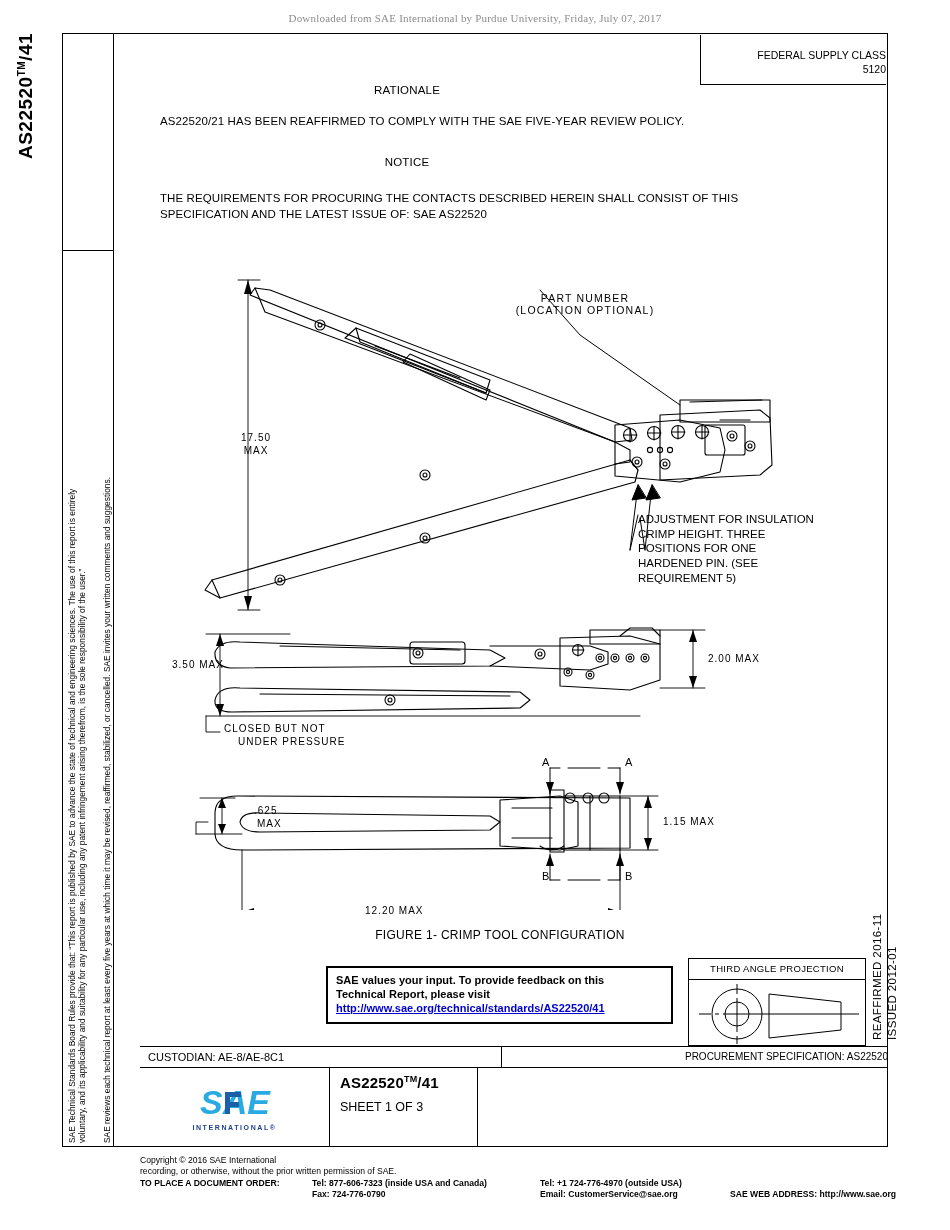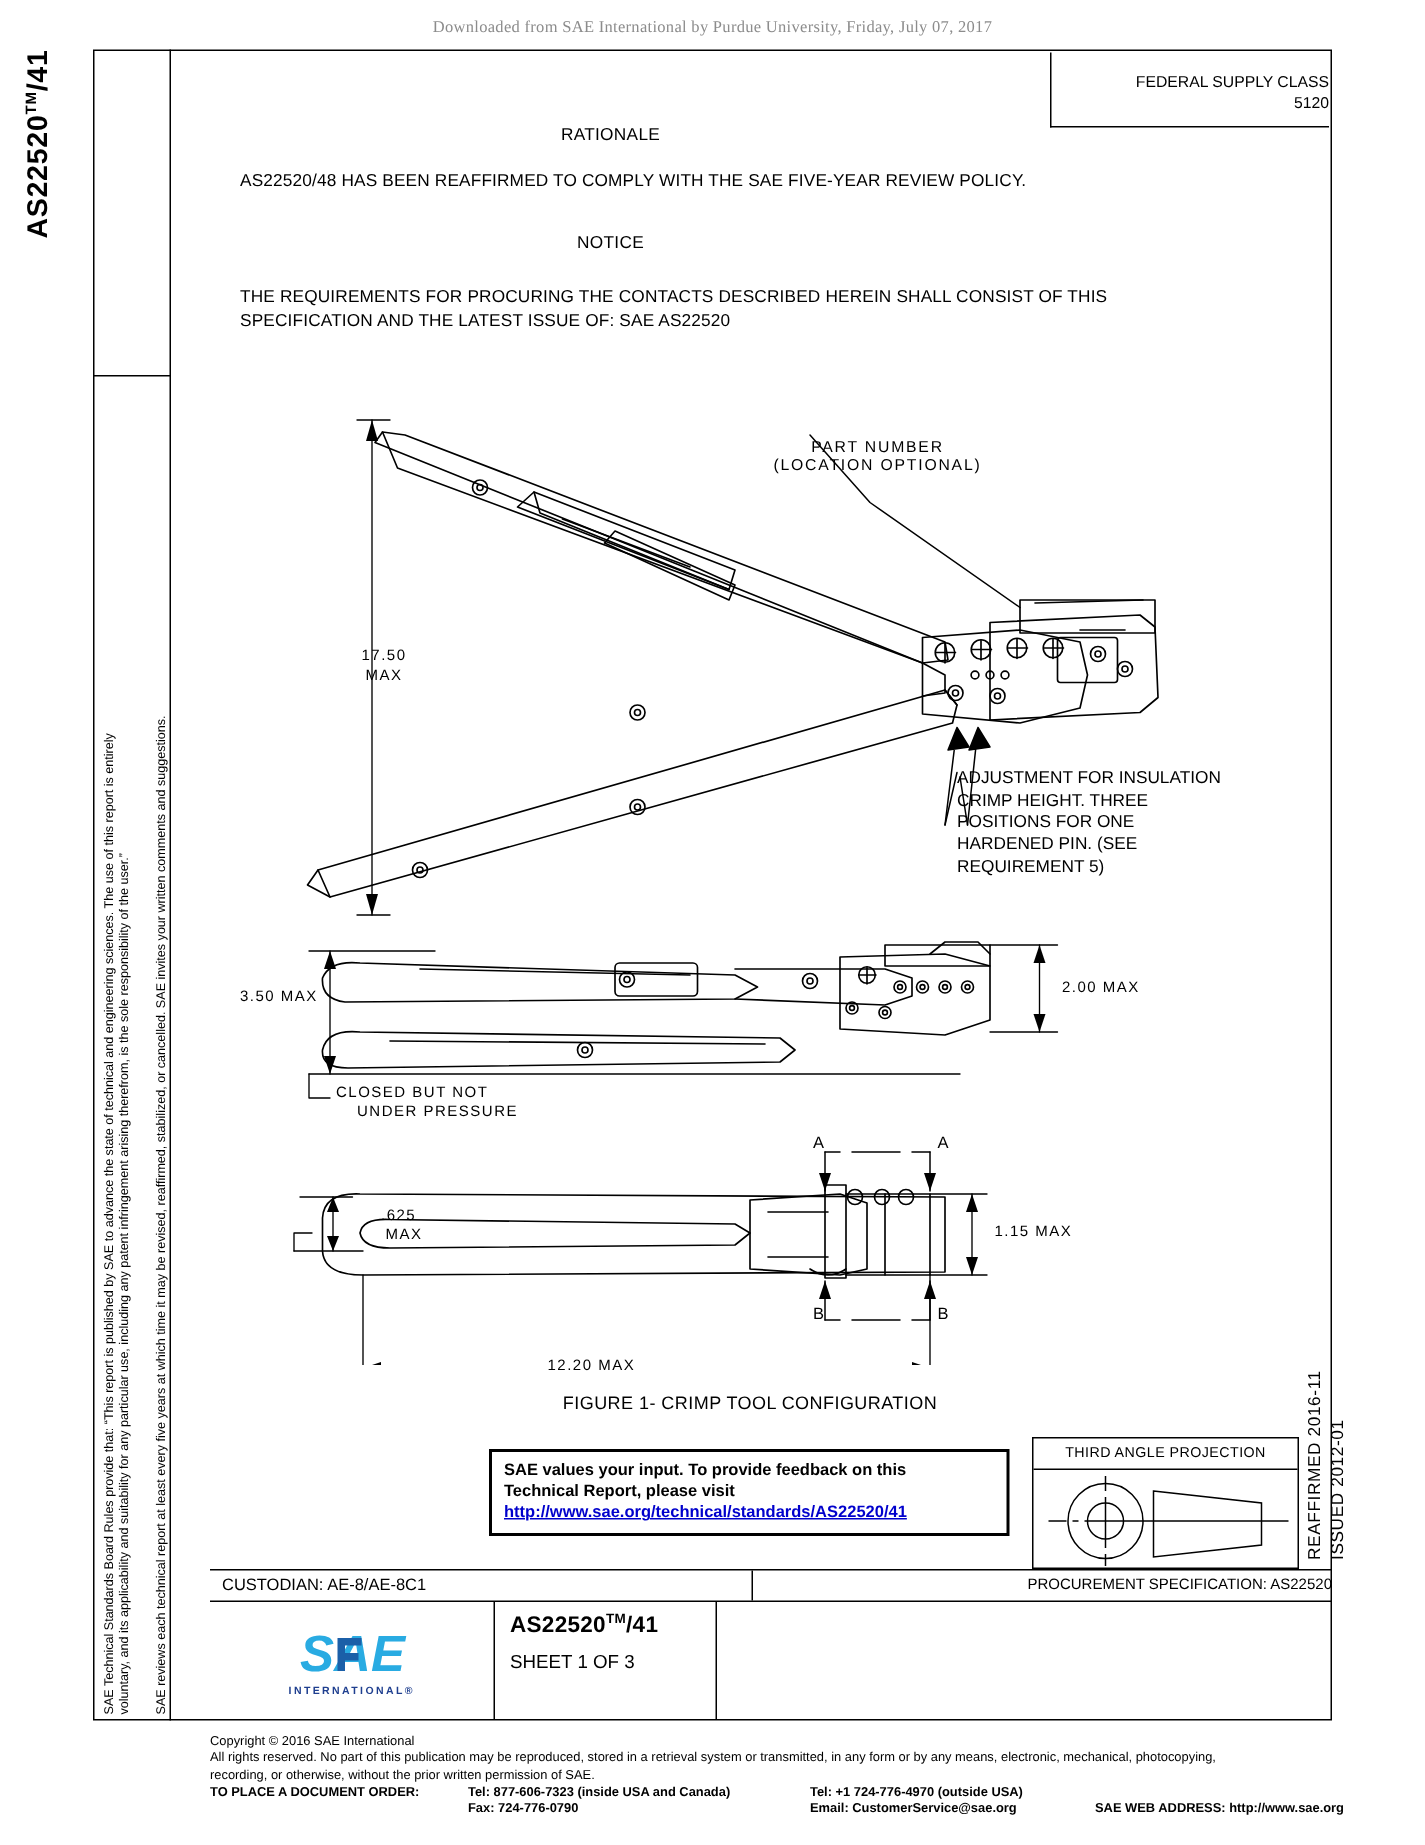--- a/index.html
+++ b/index.html
@@ -159,21 +159,21 @@
 
 <div class="rv rv1">REAFFIRMED 2016-11</div>
 <div class="rv rv2">ISSUED 2012-01</div>
 
 <div class="fsc">
   <div>FEDERAL SUPPLY CLASS</div>
   <div>5120</div>
 </div>
 
 <div class="center-h rationale-h">RATIONALE</div>
-<div class="para rationale-p">AS22520/48 HAS BEEN REAFFIRMED TO COMPLY WITH THE SAE FIVE-YEAR REVIEW POLICY.</div>
+<div class="para rationale-p">AS22520/21 HAS BEEN REAFFIRMED TO COMPLY WITH THE SAE FIVE-YEAR REVIEW POLICY.</div>
 
 <div class="center-h notice-h">NOTICE</div>
 <div class="para notice-p">
   <div>THE REQUIREMENTS FOR PROCURING THE CONTACTS DESCRIBED HEREIN SHALL CONSIST OF THIS</div>
   <div>SPECIFICATION AND THE LATEST ISSUE OF:  SAE AS22520</div>
 </div>
 
 <div class="figure">
   <svg width="700" height="660" viewBox="0 0 700 660">
     <g fill="none" stroke="#000" stroke-width="1.1" stroke-linejoin="round" stroke-linecap="round">
@@ -347,21 +347,21 @@
   <div class="dim-txt" style="left:74px;top:195px;text-align:center;width:44px;">MAX</div>
 
   <div class="note-txt" style="left:478px;top:250px;margin-top:12px;">
     <div>ADJUSTMENT FOR INSULATION</div>
     <div>CRIMP HEIGHT.  THREE</div>
     <div>POSITIONS FOR ONE</div>
     <div>HARDENED PIN. (SEE</div>
     <div>REQUIREMENT 5)</div>
   </div>
 
-  <div class="dim-txt" style="left:0px;top:409px;">3.50  MAX</div>
+  <div class="dim-txt" style="left:12px;top:409px;">3.50  MAX</div>
   <div class="dim-txt" style="left:64px;top:473px;">CLOSED BUT NOT</div>
   <div class="dim-txt" style="left:78px;top:486px;">UNDER PRESSURE</div>
   <div class="dim-txt" style="left:548px;top:403px;">2.00  MAX</div>
 
   <div class="dim-txt" style="left:94px;top:555px;">.625</div>
   <div class="dim-txt" style="left:97px;top:568px;">MAX</div>
   <div class="dim-txt" style="left:503px;top:566px;">1.15  MAX</div>
   <div class="dim-txt" style="left:205px;top:655px;">12.20  MAX</div>
 
   <div class="dim-txt" style="left:382px;top:506px;font-size:11px;">A</div>
@@ -407,21 +407,20 @@
   </div>
   <div class="tb-right">
     <div class="num"><span>AS22520</span><sup>TM</sup><span>/41</span></div>
     <div class="sheet">SHEET 1 OF 3</div>
   </div>
   <div class="tb-last"></div>
 </div>
 
 <div class="footer">
   <div>Copyright © 2016 SAE International</div>
-  <div>All rights reserved. No part of this publication may be reproduced, stored in a retrieval system or transmitted, in any form or by any means, electronic, mechanical, photocopying,</div>
   <div>recording, or otherwise, without the prior written permission of SAE.</div>
   <div class="ftab">
     <div class="c1">TO PLACE A DOCUMENT ORDER:</div>
     <div class="c2">Tel: 877-606-7323 (inside USA and Canada)</div>
     <div class="c3">Tel: +1 724-776-4970 (outside USA)</div>
   </div>
   <div class="ftab">
     <div class="c1"></div>
     <div class="c2">Fax: 724-776-0790</div>
     <div class="c3">Email: CustomerService@sae.org</div>

